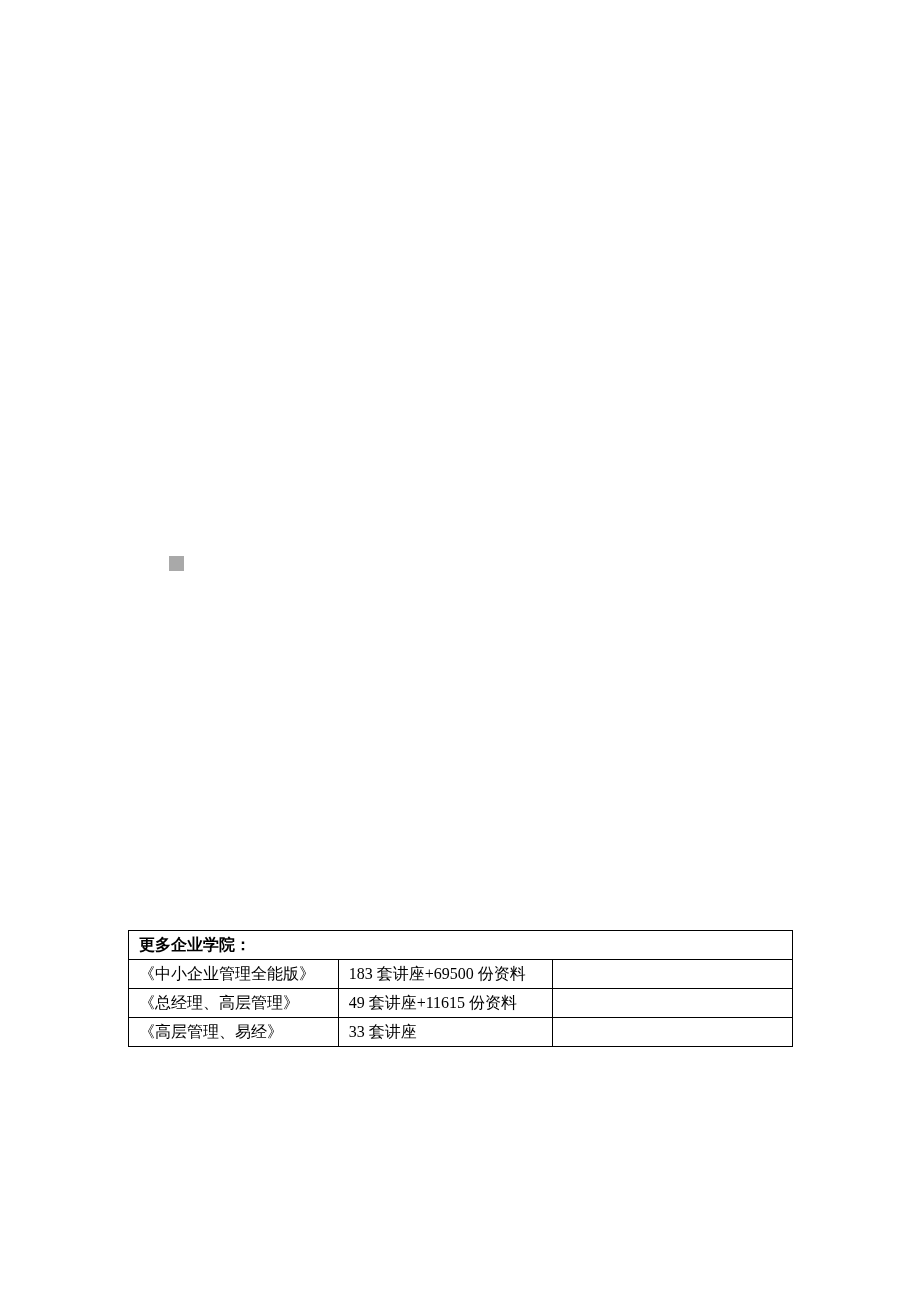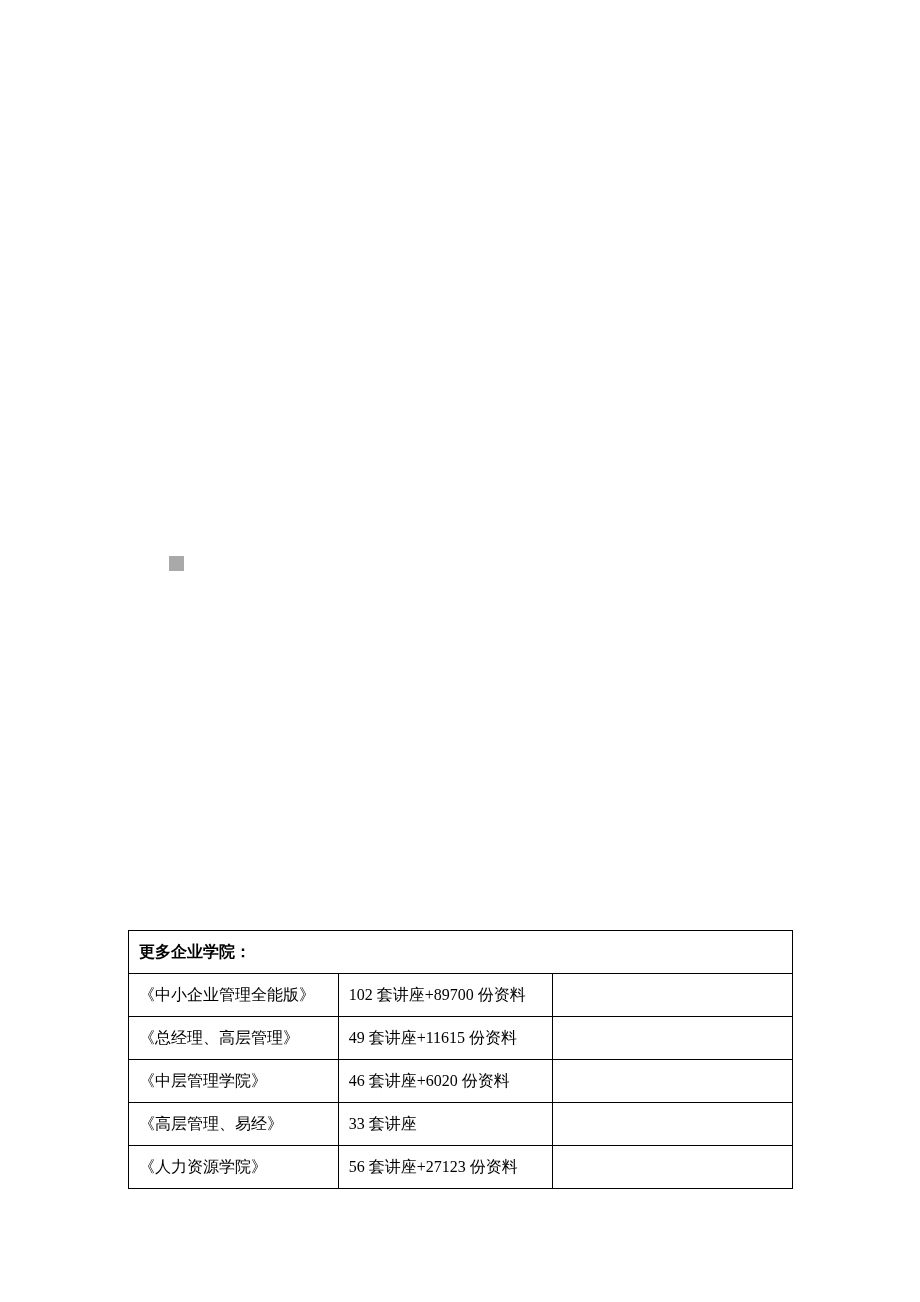--- a/index.html
+++ b/index.html
@@ -28,21 +28,21 @@
       top: 930px;
       width: 665px;
     }
     table {
       width: 100%;
       border-collapse: collapse;
       border: 1px solid #000;
     }
     td {
       border: 1px solid #000;
-      padding: 9px 10px;
+      padding: 2px 10px;
       font-size: 16px;
       line-height: 1.5;
       vertical-align: middle;
       color: #000;
     }
     .header-row td {
       font-weight: bold;
       font-family: "SimHei", "黑体", sans-serif;
     }
     .col1 {
@@ -61,38 +61,28 @@
 <div class="square-marker"></div>
 
 <div class="table-container">
   <table>
     <tbody>
         <tr class="header-row">
       <td colspan="3">更多企业学院：</td>
     </tr>
     <tr>
       <td class="col1">《中小企业管理全能版》</td>
-      <td class="col2">102 套讲座+89700 份资料</td>
+      <td class="col2">183 套讲座+69500 份资料</td>
       <td class="col3"></td>
     </tr>
     <tr>
       <td class="col1">《总经理、高层管理》</td>
       <td class="col2">49 套讲座+11615 份资料</td>
       <td class="col3"></td>
     </tr>
     <tr>
-      <td class="col1">《中层管理学院》</td>
-      <td class="col2">46 套讲座+6020 份资料</td>
-      <td class="col3"></td>
-    </tr>
-    <tr>
       <td class="col1">《高层管理、易经》</td>
       <td class="col2">33 套讲座</td>
-      <td class="col3"></td>
-    </tr>
-    <tr>
-      <td class="col1">《人力资源学院》</td>
-      <td class="col2">56 套讲座+27123 份资料</td>
       <td class="col3"></td>
     </tr>
   </tbody>
     </table>
 </div>
 
 </body></html>

